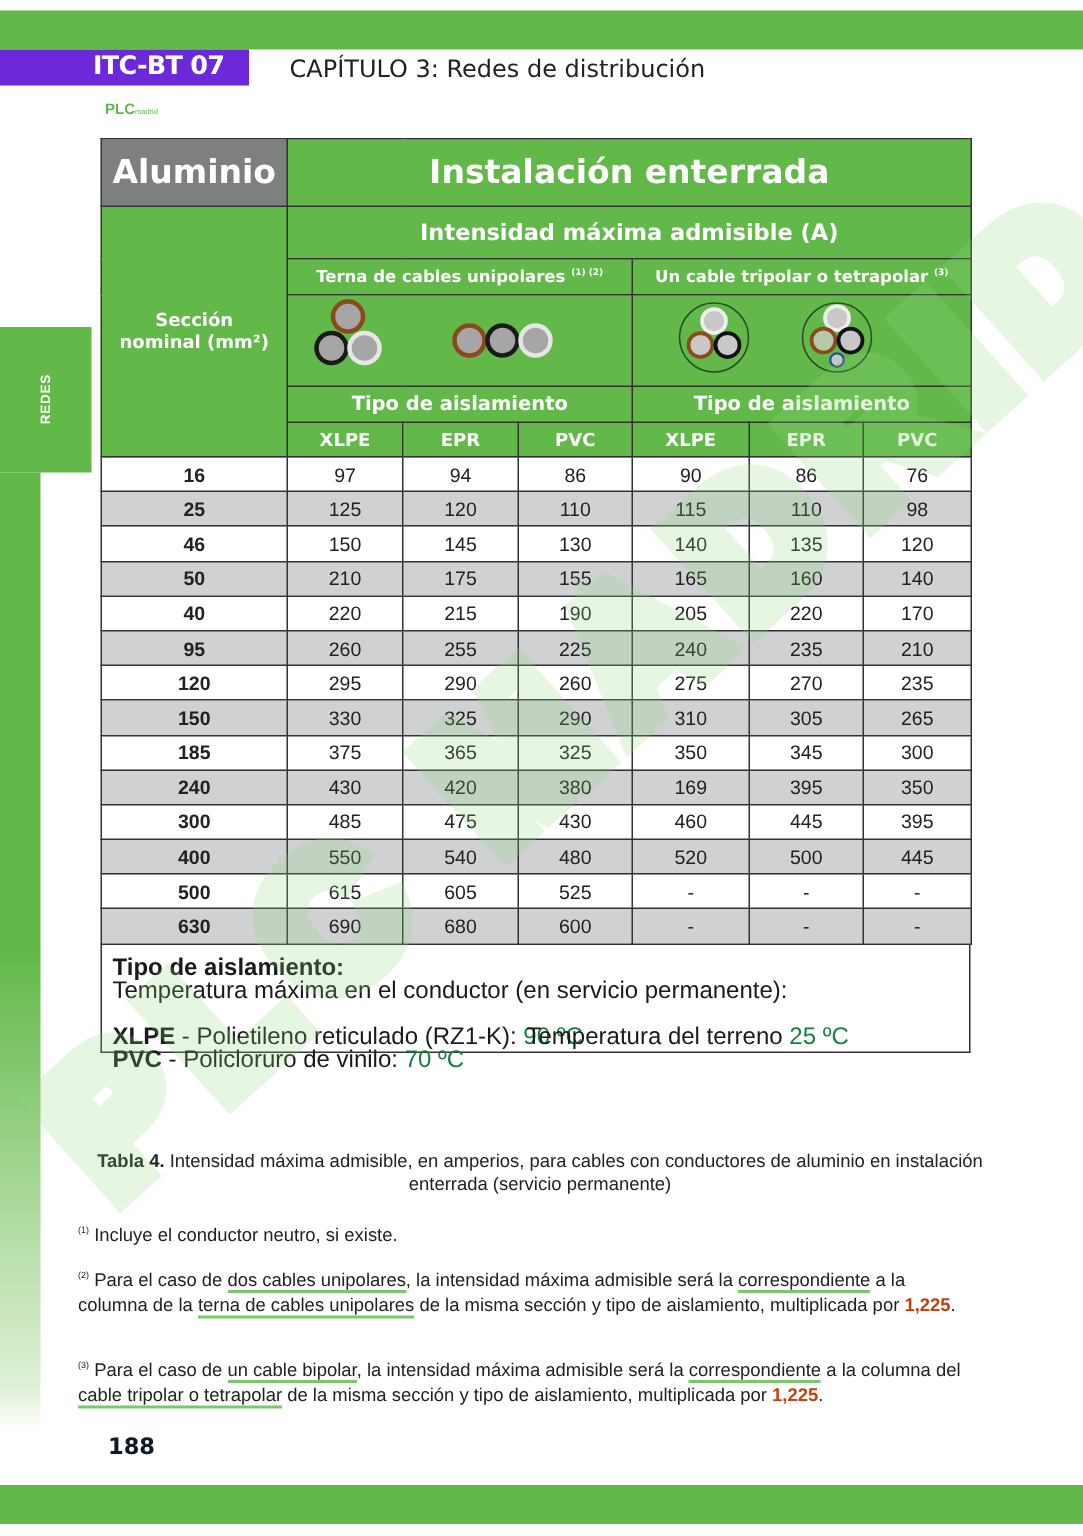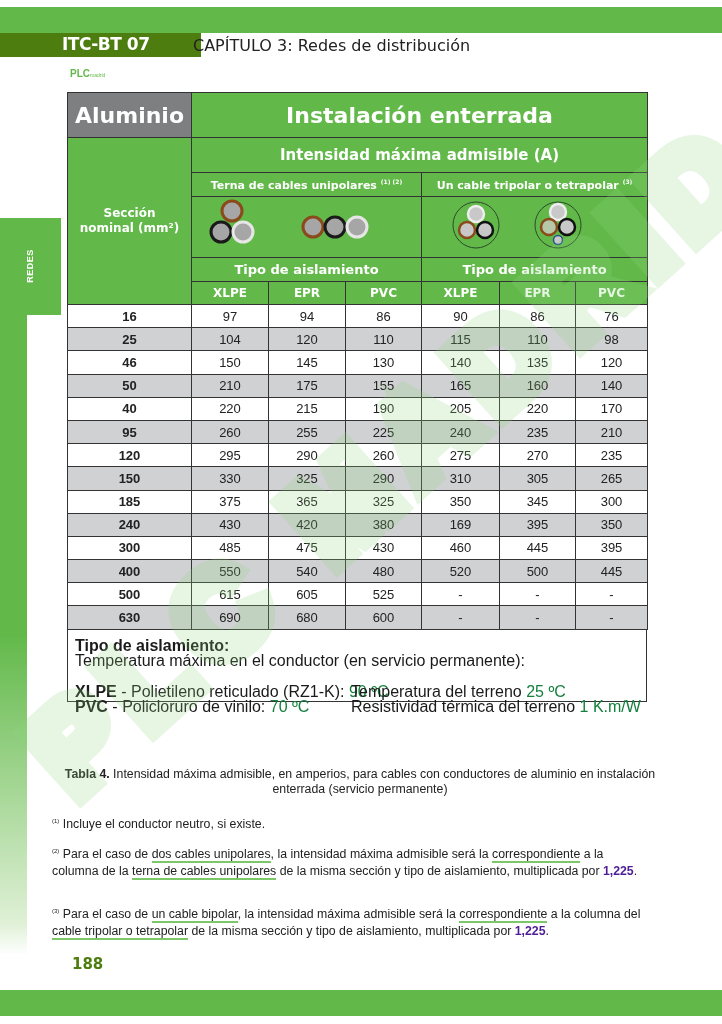--- a/index.html
+++ b/index.html
@@ -1,18 +1,18 @@
 <!DOCTYPE html>
 <html><head>
 <meta charset="utf-8">
 <style>
 *{box-sizing:border-box;margin:0;padding:0}
 html,body{width:722px;height:1024px;background:#fff;overflow:hidden;position:relative;font-family:"Liberation Sans",sans-serif;color:#1a1a1a}
 .topbar{position:absolute;left:0;top:7px;width:722px;height:26px;background:#62b94a}
-.itc{position:absolute;left:0;top:33px;width:201px;height:24px;background:#4d7c0f}
+.itc{position:absolute;left:0;top:33px;width:166px;height:24px;background:#6d28d9}
 .itc span{position:absolute;left:62px;top:0;color:#fff;font-weight:bold;font-size:17px;line-height:22px;font-family:"DejaVu Sans",sans-serif;letter-spacing:-0.5px}
 .chap{position:absolute;left:193px;top:36px;font-size:16px;color:#222;font-family:"DejaVu Sans",sans-serif;font-weight:400}
 .logo{position:absolute;left:70px;top:68px;font-size:10px;color:#62b94a;font-weight:bold}
 .logo small{font-size:5px;color:#62b94a;font-weight:normal}
 .sidetab{position:absolute;left:0;top:218px;width:61px;height:97px;background:#62b94a}
 .sidetab span{position:absolute;left:30px;top:48px;transform:translate(-50%,-50%) rotate(-90deg);color:#fff;font-size:9px;font-weight:bold;letter-spacing:0.5px}
 .sidefade{position:absolute;left:0;top:315px;width:27px;height:640px;background:linear-gradient(#62b94a 0%,#62b94a 50%,#dff0d6 95%,#fff 100%)}
 .watermark{position:absolute;left:0;top:0;width:722px;height:1024px;pointer-events:none;z-index:5}
 .tbl{position:absolute;left:67px;top:92px;width:580px;z-index:1}
 table{border-collapse:collapse;width:580px;table-layout:fixed}
@@ -31,22 +31,22 @@
 tbody tr.alt td{background:#d0d1d3}
 sup{font-size:6px}
 .notes{border:1.5px solid #333;border-top:none;padding:8px 7px 8px 7px;font-size:16px;line-height:15px;height:72px;position:relative}
 .notes .b{font-weight:bold}
 .notes .gr{color:#15803d}
 .notes .col{position:absolute;left:283px;top:54px}
 .notes .coll{position:absolute;left:7px;top:54px}
 .caption{position:absolute;left:60px;top:767px;width:600px;text-align:center;font-size:12.3px;line-height:15px;color:#222}
 .fn{position:absolute;left:52px;font-size:12.3px;line-height:16px;color:#222;width:600px}
 .fn u{text-decoration:none;border-bottom:2px solid #7ac86a}
-.fn .gr{color:#4c1d95;font-weight:bold}
-.pagenum{position:absolute;left:72px;top:955px;color:#4d7c0f;font-weight:bold;font-size:15px;font-family:"DejaVu Sans",sans-serif}
+.fn .gr{color:#c2410c;font-weight:bold}
+.pagenum{position:absolute;left:72px;top:955px;color:#0f172a;font-weight:bold;font-size:15px;font-family:"DejaVu Sans",sans-serif}
 .bottombar{position:absolute;left:0;top:990px;width:722px;height:26px;background:#62b94a}
 </style>
 </head>
 <body>
 
 <div class="topbar"></div>
 <div class="itc">
     <span>ITC-BT 07</span>
   </div>
 <div class="chap">CAPÍTULO 3: Redes de distribución</div>
@@ -135,21 +135,21 @@
           <td class="s">16</td>
           <td>97</td>
           <td>94</td>
           <td>86</td>
           <td>90</td>
           <td>86</td>
           <td>76</td>
         </tr>
         <tr class="alt">
           <td class="s">25</td>
-          <td>104</td>
+          <td>125</td>
           <td>120</td>
           <td>110</td>
           <td>115</td>
           <td>110</td>
           <td>98</td>
         </tr>
         <tr>
           <td class="s">46</td>
           <td>150</td>
           <td>145</td>
@@ -261,21 +261,20 @@
 </table>
 <div class="notes">
   <div class="b">Tipo de aislamiento:</div>
   <div>Temperatura máxima en el conductor (en servicio permanente):</div>
   <div class="coll">
     <div><span class="b">XLPE</span><span> - Polietileno reticulado (RZ1-K): </span><span class="gr">90 ºC</span></div>
     <div><span class="b">PVC</span><span> - Policloruro de vinilo: </span><span class="gr">70 ºC</span></div>
   </div>
   <div class="col">
     <div><span>Temperatura del terreno </span><span class="gr">25 ºC</span></div>
-    <div><span>Resistividad térmica del terreno </span><span class="gr">1 K.m/W</span></div>
   </div>
 </div>
 </div>
 
 <div class="caption"><b>Tabla 4.</b><span> Intensidad máxima admisible, en amperios, para cables con conductores de aluminio en instalación enterrada (servicio permanente)</span></div>
 
 <div class="fn" style="top:813px"><sup>(1)</sup><span> Incluye el conductor neutro, si existe.</span></div>
 
 <div class="fn" style="top:843px;line-height:16.5px"><sup>(2)</sup><span> Para el caso de </span><u>dos cables unipolares</u><span>, la intensidad máxima admisible será la </span><u>correspondiente</u><span> a la columna de la </span><u>terna de cables unipolares</u><span> de la misma sección y tipo de aislamiento, multiplicada por </span><span class="gr">1,225</span><span>.</span></div>
 

